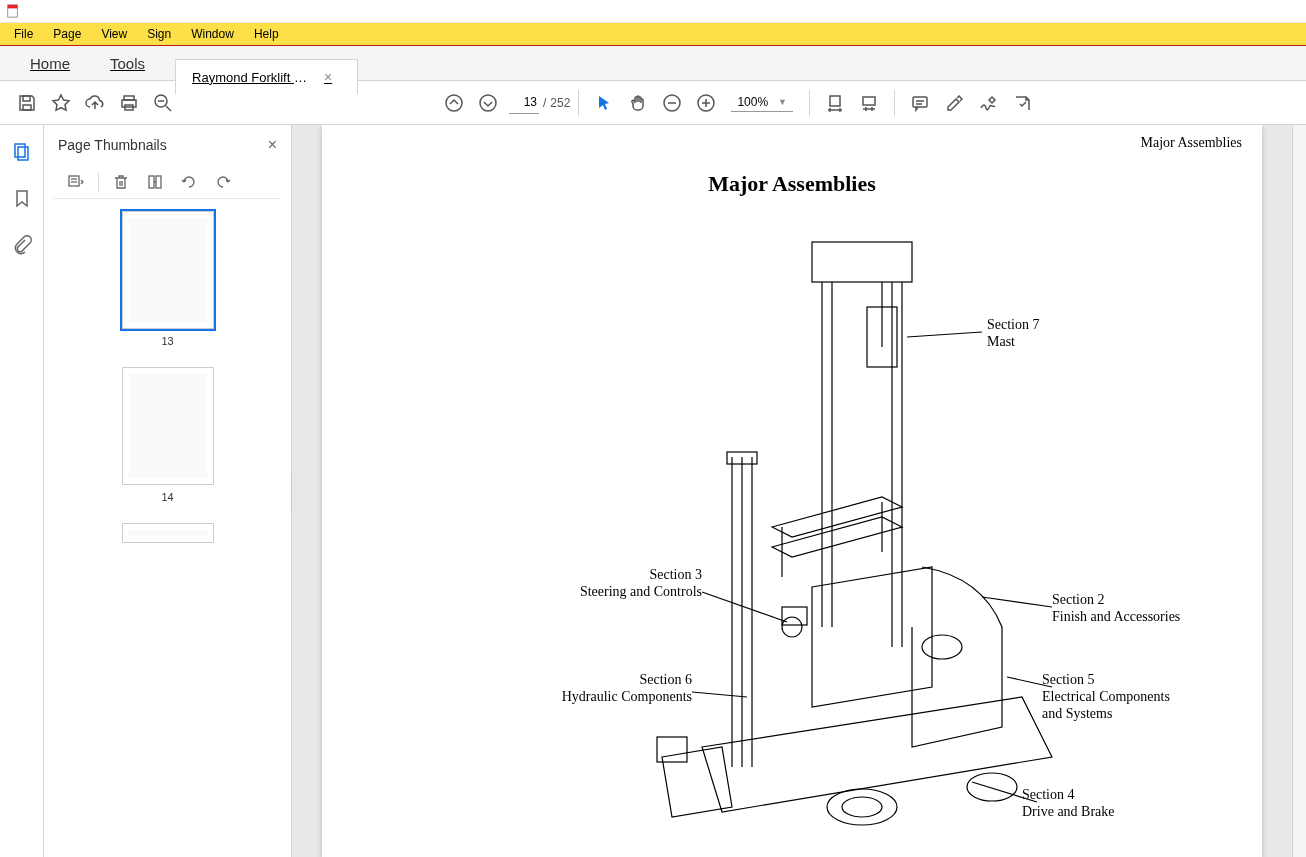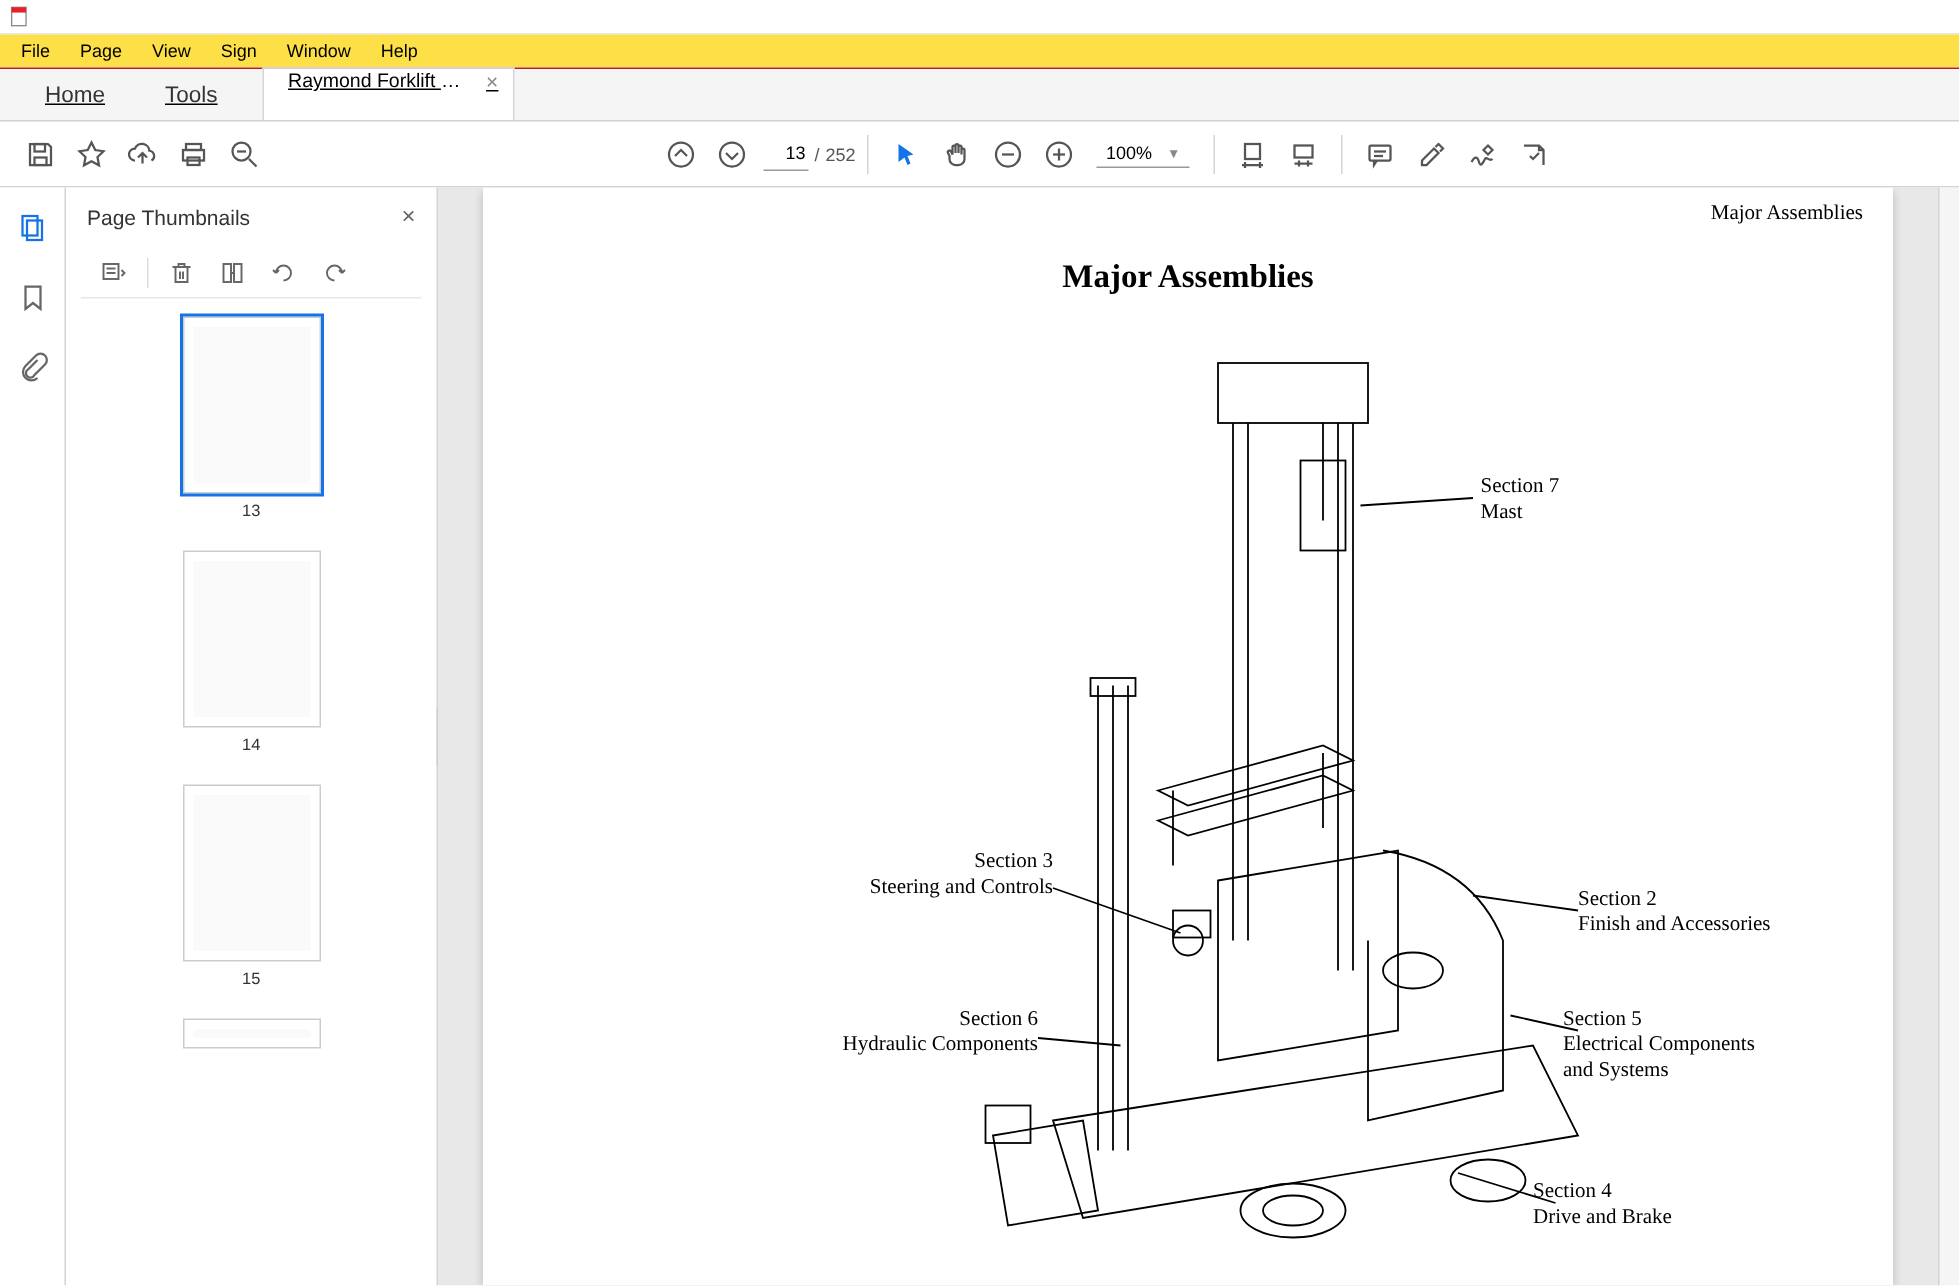--- a/index.html
+++ b/index.html
@@ -4,21 +4,21 @@
 <style>
 * { box-sizing: border-box; margin: 0; padding: 0; }
 body { font-family: "Segoe UI", Arial, sans-serif; font-size: 12px; background: #fff; overflow: hidden; width: 1306px; height: 857px; }
 .titlebar { height: 23px; display: flex; align-items: center; padding: 0 6px; background: #fff; border-bottom: 1px solid #e5e5e5; }
 .titlebar .pdf-icon { width: 14px; height: 14px; margin-right: 6px; }
 .titlebar .title-text { font-size: 12px; color: #000; }
 .menubar { height: 22px; display: flex; align-items: center; padding: 0 4px; background: #fde047; }
 .menubar .menu-item { padding: 2px 10px; font-size: 12px; cursor: default; }
 .tabbar { height: 36px; display: flex; align-items: flex-end; background: #f5f5f5; border-top: 1px solid #b91c1c; border-bottom: 1px solid #d4d4d4; padding-left: 10px; position: relative; text-decoration: underline; }
 .tabbar .tab-btn { padding: 8px 20px; font-size: 15px; color: #333; cursor: pointer; }
-.tabbar .doc-tab { height: 35px; background: #fff; border: 1px solid #d4d4d4; border-bottom: none; display: flex; padding: 0 10px 0 16px; margin-left: 10px; position: relative; top: 0; }
+.tabbar .doc-tab { height: 35px; background: #fff; border: 1px solid #d4d4d4; border-bottom: none; display: flex; align-items: center; padding: 0 25px 0 16px; margin-left: 10px; position: relative; top: 14px; }
 .doc-tab .tab-label { font-size: 13px; max-width: 120px; overflow: hidden; text-overflow: ellipsis; white-space: nowrap; }
 .doc-tab .close { margin-left: 12px; font-size: 14px; color: #888; cursor: pointer; }
 .toolbar { height: 44px; background: #fff; border-bottom: 1px solid #d4d4d4; display: flex; align-items: center; padding: 0 10px; }
 .toolbar .tool-icon { width: 34px; height: 34px; display: flex; align-items: center; justify-content: center; cursor: pointer; color: #555; border-radius: 2px; }
 .toolbar .sep { width: 1px; height: 26px; background: #d4d4d4; margin: 0 8px; }
 .toolbar .page-input { width: 30px; height: 22px; text-align: right; border: none; border-bottom: 1px solid #999; font-size: 12px; padding: 0 2px; margin: 0 4px; }
 .toolbar .page-total { font-size: 12px; color: #555; }
 .toolbar .zoom-select { display: flex; align-items: center; border-bottom: 1px solid #999; padding: 2px 6px; font-size: 12px; margin: 0 8px; }
 .toolbar .zoom-select .chev { margin-left: 10px; font-size: 9px; color: #888; }
 .toolbar .spacer-flex { flex: 1; }
@@ -266,26 +266,20 @@
           </div>
         <div class="thumb-num">13</div>
       </div>
       <div class="thumb-item">
         <div class="thumb-img">
             <div class="mini-content"></div>
           </div>
         <div class="thumb-num">14</div>
       </div>
       <div class="thumb-item">
-        <div class="thumb-img">
-            <div class="mini-content"></div>
-          </div>
-        <div class="thumb-num">15</div>
-      </div>
-      <div class="thumb-item">
         <div class="thumb-img" style="height:20px;overflow:hidden">
             <div class="mini-content"></div>
           </div>
       </div>
     </div>
     <div class="collapse-handle">◀</div>
   </div>
 
   <div class="doc-view">
     <div class="page">

